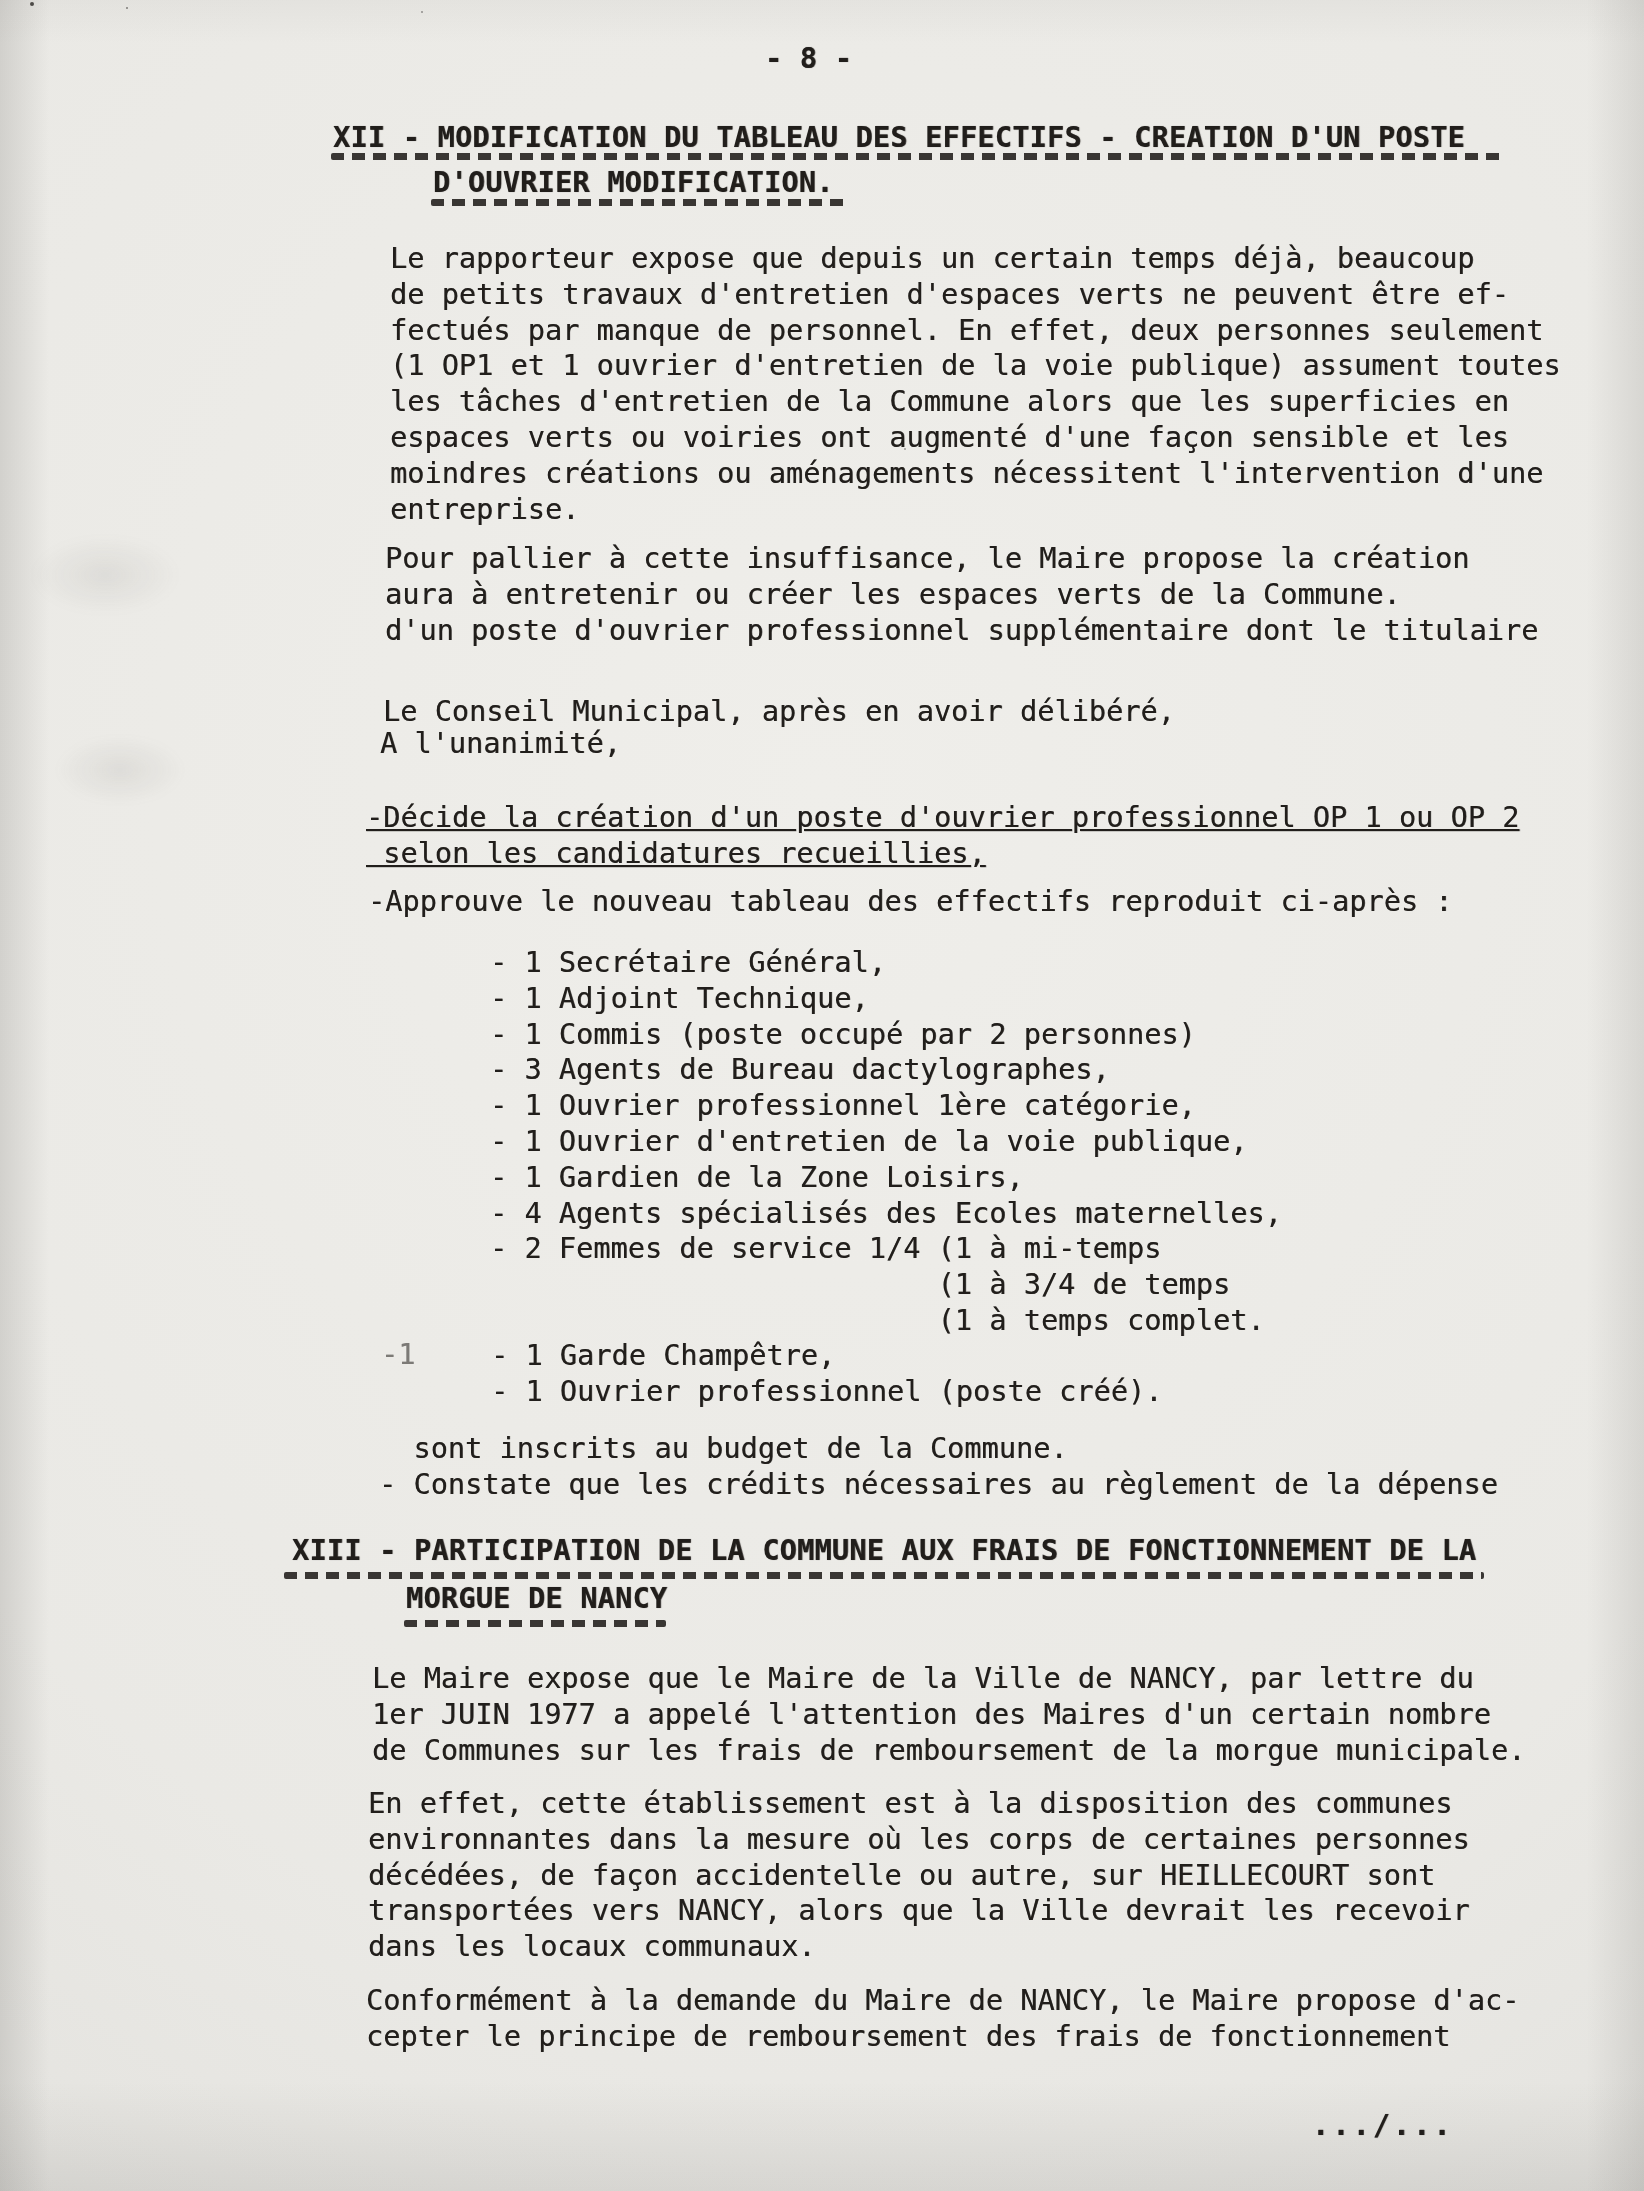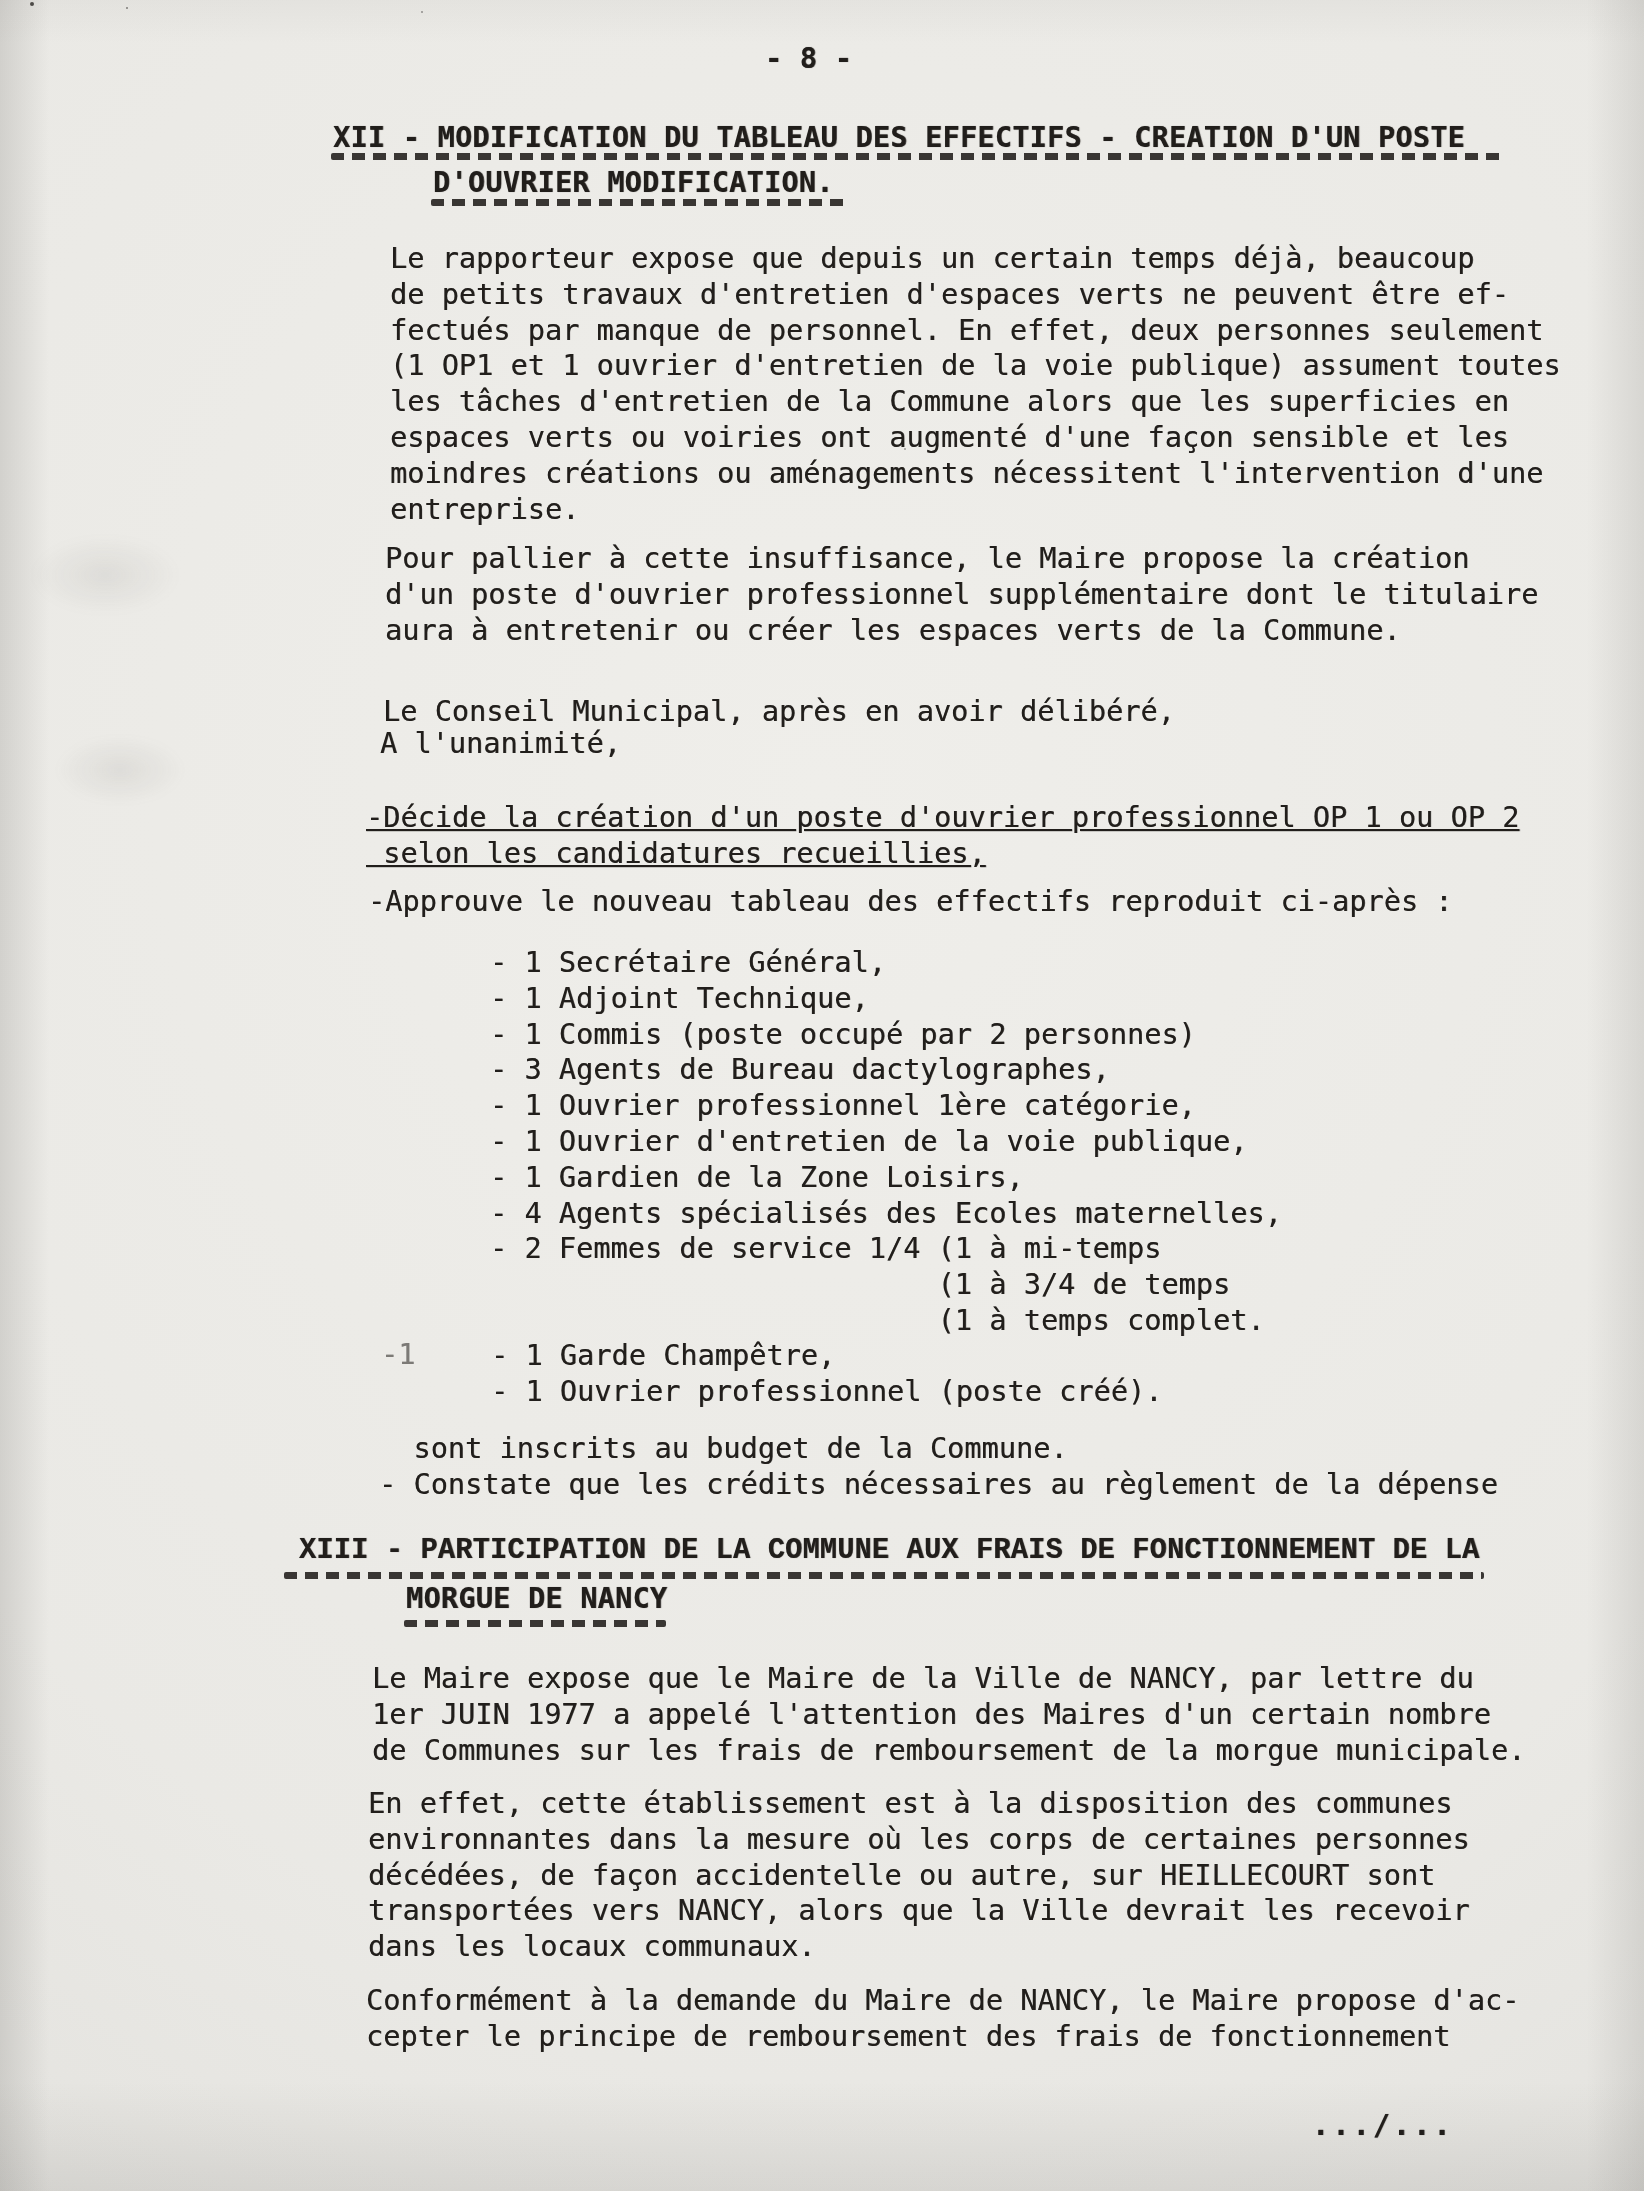--- a/index.html
+++ b/index.html
@@ -74,33 +74,33 @@
   <div class="speck" style="left:30px;top:2px;"></div>
 
   <div class="tb heading" style="top:41px;left:765px;">- 8 -</div>
 
   <div class="tb heading" style="top:120px;left:333px;">XII - MODIFICATION DU TABLEAU DES EFFECTIFS - CREATION D'UN POSTE</div>
   <div class="rule" style="top:153px;left:331px;width:1170px;"></div>
   <div class="tb heading" style="top:165px;left:433px;">D'OUVRIER MODIFICATION.</div>
   <div class="rule" style="top:199px;left:431px;width:418px;"></div>
 
   <div class="tb" style="top:241px;left:390px;"><div class="tline">Le rapporteur expose que depuis un certain temps déjà, beaucoup</div><div class="tline">de petits travaux d'entretien d'espaces verts ne peuvent être ef-</div><div class="tline">fectués par manque de personnel. En effet, deux personnes seulement</div><div class="tline">(1 OP1 et 1 ouvrier d'entretien de la voie publique) assument toutes</div><div class="tline">les tâches d'entretien de la Commune alors que les superficies en</div><div class="tline">espaces verts ou voiries ont augmenté d'une façon sensible et les</div><div class="tline">moindres créations ou aménagements nécessitent l'intervention d'une</div><div class="tline">entreprise.</div></div>
-  <div class="tb" style="top:541px;left:385px;"><div class="tline">Pour pallier à cette insuffisance, le Maire propose la création</div><div class="tline">d'un poste d'ouvrier professionnel supplémentaire dont le titulaire</div><div class="tline">aura à entretenir ou créer les espaces verts de la Commune.</div></div>
+  <div class="tb" style="top:541px;left:385px;"><div class="tline">Pour pallier à cette insuffisance, le Maire propose la création</div><div class="tline">aura à entretenir ou créer les espaces verts de la Commune.</div><div class="tline">d'un poste d'ouvrier professionnel supplémentaire dont le titulaire</div></div>
   <div class="tb" style="top:694px;left:383px;">Le Conseil Municipal, après en avoir délibéré,</div>
   <div class="tb" style="top:726px;left:380px;">A l'unanimité,</div>
   <div class="tb" style="top:800px;left:366px;text-decoration:underline;"><div class="tline">-Décide la création d'un poste d'ouvrier professionnel OP 1 ou OP 2</div><div class="tline"> selon les candidatures recueillies,</div></div>
   <div class="tb" style="top:884px;left:368px;"><div class="tline">-Approuve le nouveau tableau des effectifs reproduit ci-après :</div></div>
 
   <div class="tb" style="top:945px;left:490px;"><div class="tline">- 1 Secrétaire Général,</div><div class="tline">- 1 Adjoint Technique,</div><div class="tline">- 1 Commis (poste occupé par 2 personnes)</div><div class="tline">- 3 Agents de Bureau dactylographes,</div><div class="tline">- 1 Ouvrier professionnel 1ère catégorie,</div><div class="tline">- 1 Ouvrier d'entretien de la voie publique,</div><div class="tline">- 1 Gardien de la Zone Loisirs,</div><div class="tline">- 4 Agents spécialisés des Ecoles maternelles,</div><div class="tline">- 2 Femmes de service 1/4 (1 à mi-temps</div><div class="tline">                          (1 à 3/4 de temps</div><div class="tline">                          (1 à temps complet.</div></div>
   <div class="tb margin-note" style="top:1337px;left:381px;">-1</div>
   <div class="tb" style="top:1338px;left:491px;"><div class="tline">- 1 Garde Champêtre,</div><div class="tline">- 1 Ouvrier professionnel (poste créé).</div></div>
 
   <div class="tb" style="top:1431px;left:379px;"><div class="tline">  sont inscrits au budget de la Commune.</div><div class="tline">- Constate que les crédits nécessaires au règlement de la dépense</div></div>
 
-  <div class="tb heading" style="top:1533px;left:299px;font-family:Liberation Mono, monospace;">XIII - PARTICIPATION DE LA COMMUNE AUX FRAIS DE FONCTIONNEMENT DE LA</div>
+  <div class="tb heading" style="top:1533px;left:292px;">XIII - PARTICIPATION DE LA COMMUNE AUX FRAIS DE FONCTIONNEMENT DE LA</div>
   <div class="rule" style="top:1572px;left:284px;width:1200px;"></div>
   <div class="tb heading" style="top:1581px;left:406px;">MORGUE DE NANCY</div>
   <div class="rule" style="top:1620px;left:404px;width:262px;"></div>
 
   <div class="tb" style="top:1661px;left:372px;"><div class="tline">Le Maire expose que le Maire de la Ville de NANCY, par lettre du</div><div class="tline">1er JUIN 1977 a appelé l'attention des Maires d'un certain nombre</div><div class="tline">de Communes sur les frais de remboursement de la morgue municipale.</div></div>
   <div class="tb" style="top:1786px;left:368px;"><div class="tline">En effet, cette établissement est à la disposition des communes</div><div class="tline">environnantes dans la mesure où les corps de certaines personnes</div><div class="tline">décédées, de façon accidentelle ou autre, sur HEILLECOURT sont</div><div class="tline">transportées vers NANCY, alors que la Ville devrait les recevoir</div><div class="tline">dans les locaux communaux.</div></div>
   <div class="tb" style="top:1983px;left:366px;"><div class="tline">Conformément à la demande du Maire de NANCY, le Maire propose d'ac-</div><div class="tline">cepter le principe de remboursement des frais de fonctionnement</div></div>
 
   <div class="tb heading" style="top:2108px;left:1312px;letter-spacing:3px;">.../...</div>
 

